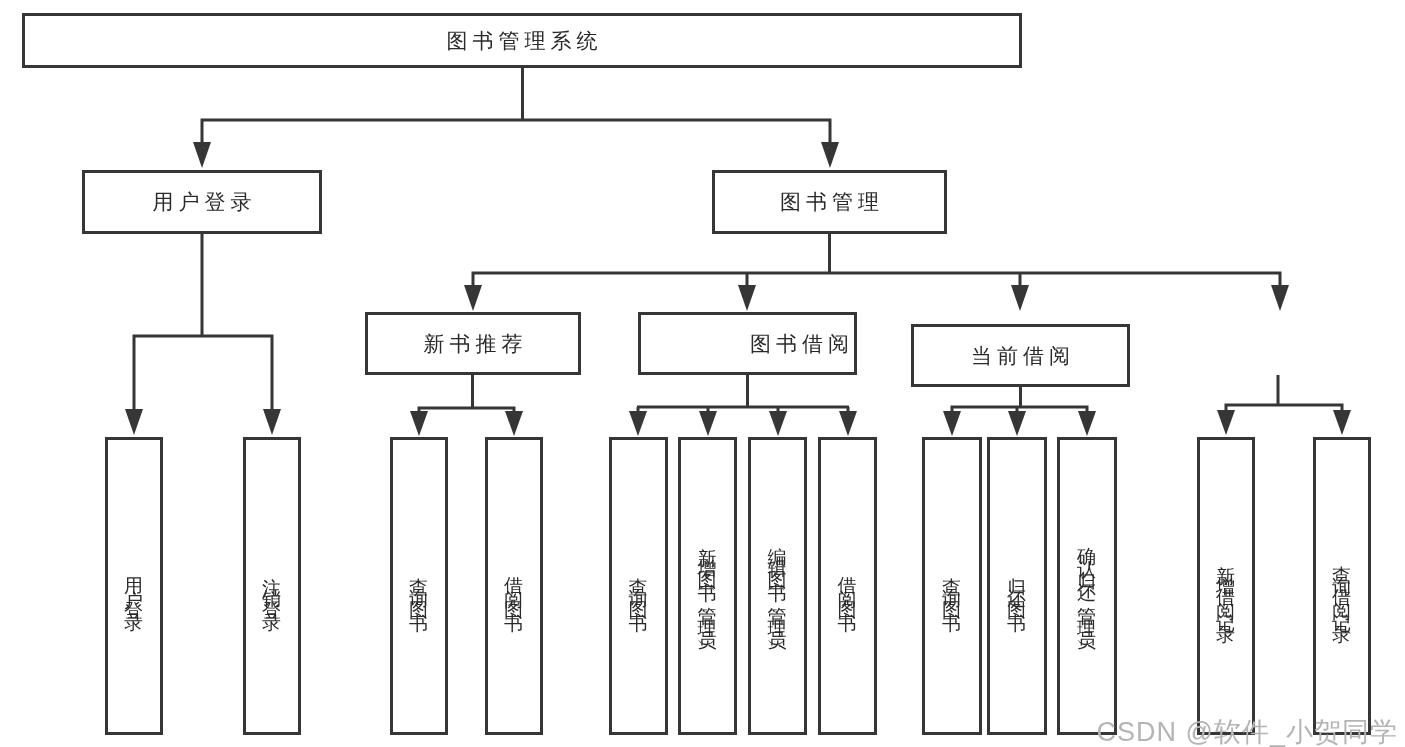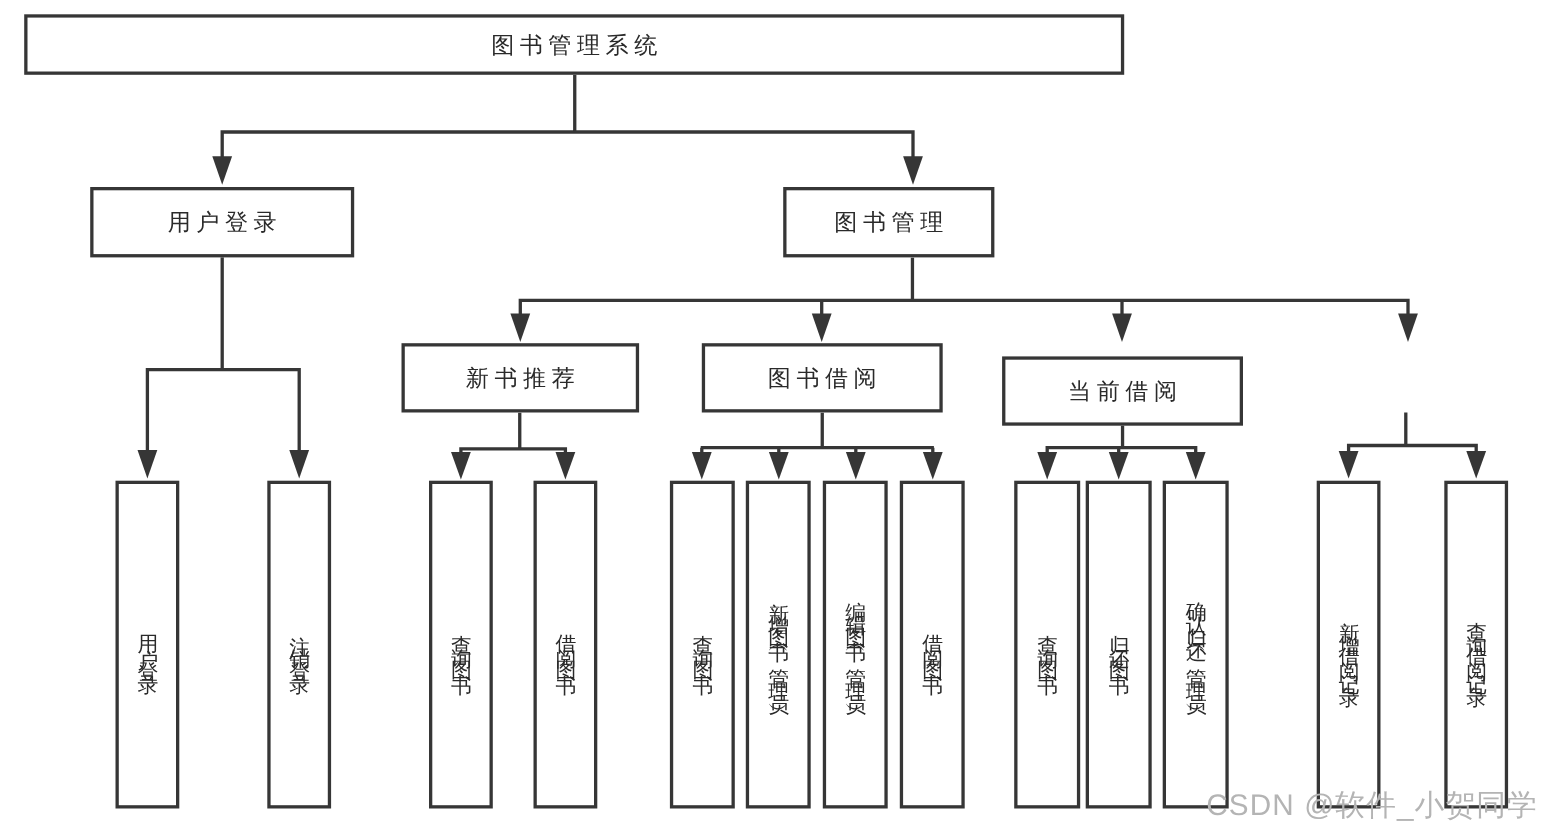--- a/index.html
+++ b/index.html
@@ -109,28 +109,28 @@
     </g>
   </svg>
 
   <div class="node node-h" style="left:22px; top:13px; width:1000px; height:55px;">
     <span>图书管理系统</span>
   </div>
 
   <div class="node node-h" style="left:82px; top:170px; width:240px; height:64px;">
     <span>用户登录</span>
   </div>
-  <div class="node node-h" style="left:712px; top:170px; width:192px; height:64px;font-family:Liberation Serif, serif;">
+  <div class="node node-h" style="left:712px; top:170px; width:235px; height:64px;font-family:Liberation Serif, serif;">
     <span>图书管理</span>
   </div>
 
   <div class="node node-h" style="left:365px; top:312px; width:216px; height:63px;">
     <span>新书推荐</span>
   </div>
-  <div class="node node-h" style="left:638px; top:312px; width:219px; height:63px;">
+  <div class="node node-h" style="left:638px; top:312px; width:219px; height:63px;justify-content:flex-end;">
     <span>图书借阅</span>
   </div>
   <div class="node node-h" style="left:911px; top:324px; width:219px; height:63px;">
     <span>当前借阅</span>
   </div>
 
   <div class="node node-v" style="left:105px; top:437px; width:58px; height:298px;">
     <span class="vtext">用户登录</span>
   </div>
   <div class="node node-v" style="left:243px; top:437px; width:58px; height:298px;">

